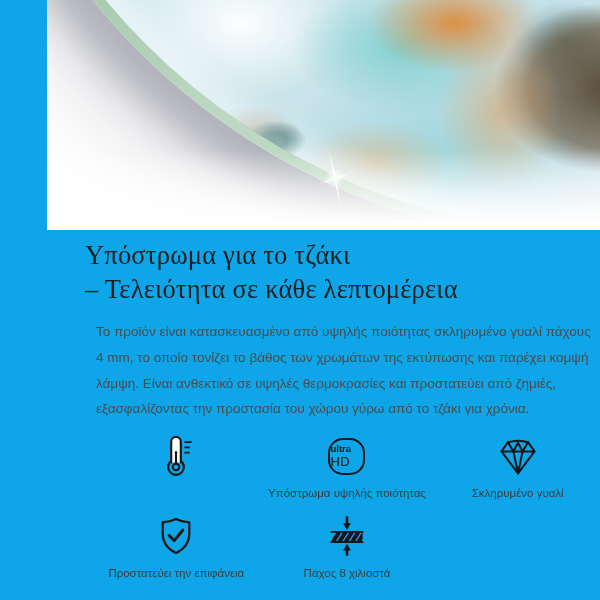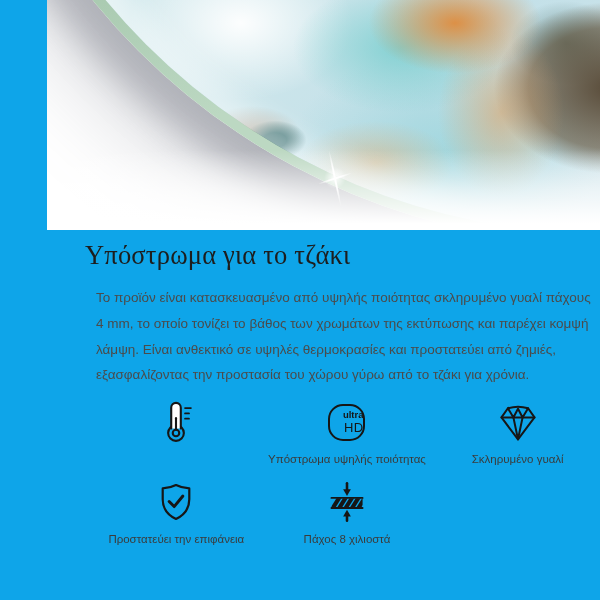--- a/index.html
+++ b/index.html
@@ -54,21 +54,21 @@
 
   
   .features { display:grid; grid-template-columns:repeat(3,1fr); margin-top:10px; padding:0 6px; row-gap:14px; }
   .feature { display:flex; flex-direction:column; align-items:center; text-align:center; }
   .icon-wrap { height:46px; display:flex; align-items:center; justify-content:center; }
   .label { margin-top:8px; font-size:11.5px; color:#3b3b3b; }
   svg.ic { display:block; }
 
   .hd-box {
     width:33px; height:33px; border:2.5px solid #161616; border-radius:15px;
-    display:flex; flex-direction:column; align-items:flex-end; justify-content:center; color:#161616;
+    display:flex; flex-direction:column; align-items:flex-start; justify-content:center; color:#161616;
   }
   .hd-top { font-size:9.5px; font-weight:600; line-height:10px; letter-spacing:0; }
   .hd-bottom { font-size:13px; font-weight:400; line-height:15px; letter-spacing:.3px; }
 </style>
 </head>
 <body>
 
 <div class="page">
 
   <div class="hero">
@@ -76,21 +76,21 @@
     <div class="glass"></div>
     <div class="sparkle">
       <i class="ray r1"></i>
         <i class="ray r2"></i>
         <i class="glow"></i>
     </div>
     <div class="hero-fade"></div>
   </div>
 
   <div class="content">
-    <h1><span>Υπόστρωμα για το τζάκι</span><br></h1>
+    <h1><span>Υπόστρωμα για το τζάκι</span><br><span>– Τελειότητα σε κάθε λεπτομέρεια</span></h1>
 
     <p class="desc">Το προϊόν είναι κατασκευασμένο από υψηλής ποιότητας σκληρυμένο γυαλί πάχους 4 mm, το οποίο τονίζει το βάθος των χρωμάτων της εκτύπωσης και παρέχει κομψή λάμψη. Είναι ανθεκτικό σε υψηλές θερμοκρασίες και προστατεύει από ζημιές, εξασφαλίζοντας την προστασία του χώρου γύρω από το τζάκι για χρόνια.</p>
 
     <div class="features">
 
       <div class="feature">
         <div class="icon-wrap">
           <svg class="ic" width="46" height="46" viewBox="0 0 48 48" fill="none" stroke="#161616" stroke-width="2.2" stroke-linecap="round" stroke-linejoin="round">
             <circle cx="24" cy="35.5" r="8.2"></circle>
             <path d="M19 30.8 V9 a5 5 0 0 1 10 0 V30.8" fill="#fff"></path>

